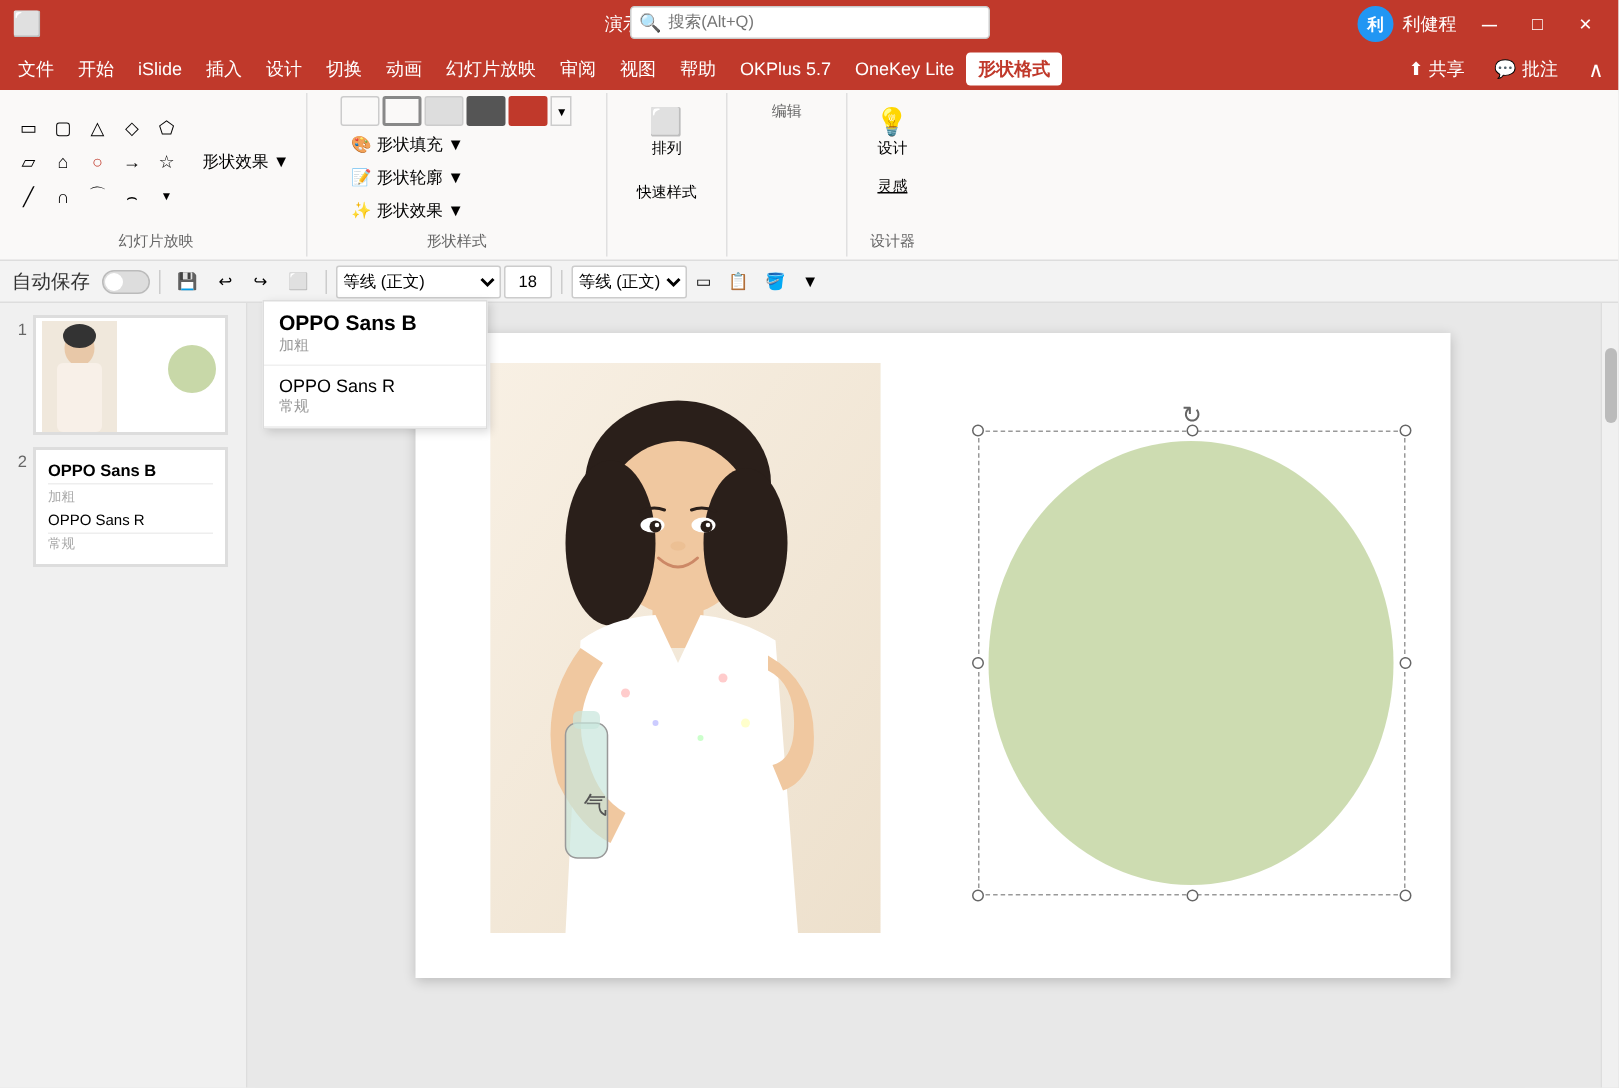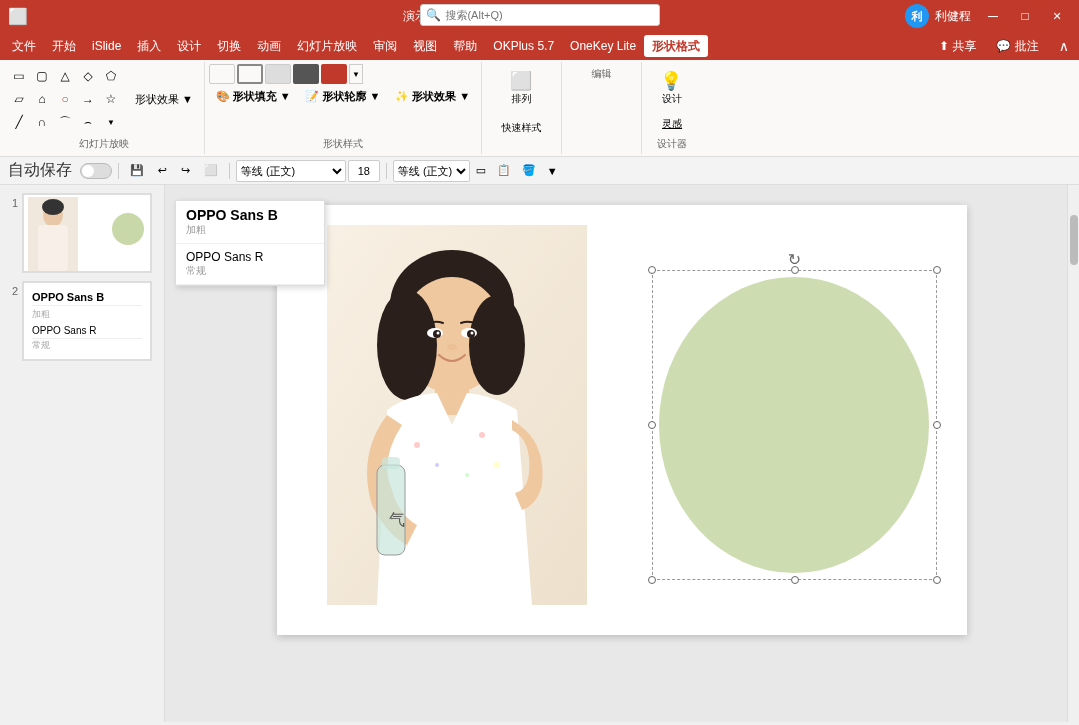--- a/index.html
+++ b/index.html
@@ -49,21 +49,21 @@
       background: #f3f3f3;
       border-bottom: 1px solid #ddd;
       display: flex;
       align-items: center;
       padding: 0 8px;
       gap: 4px;
     }
     .qt-btn { padding: 2px 4px; border: 1px solid transparent; border-radius: 2px; cursor: pointer; font-size: 11px; display: flex; align-items: center; }
     .qt-toggle { background: #ddd; border: 1px solid #bbb; border-radius: 10px; width: 32px; height: 16px; display: inline-flex; align-items: center; padding: 1px; cursor: pointer; }
     .qt-toggle-knob { width: 12px; height: 12px; background: white; border-radius: 50%; margin-left: 0px; }
-    .autosave-label { font-size: 16px; color: #333; margin-right: 4px; }
+    .autosave-label { font-size: 13px; color: #333; margin-right: 4px; }
     .separator-v { width: 1px; height: 16px; background: #ccc; margin: 0 2px; }
 
     
     #main-area {
       display: flex;
       height: calc(725px - 32px - 28px - 68px - 28px - 28px);
       background: #f0f0f0;
     }
 
     
@@ -290,21 +290,21 @@
       <div class="rg-top" style="align-items:flex-start;flex-direction:column;gap:2px;">
 
         <div style="display:flex;gap:2px;align-items:center;">
           <div style="width:26px;height:20px;border:1px solid #ccc;border-radius:2px;cursor:pointer;"></div>
           <div style="width:26px;height:20px;border:2px solid #888;border-radius:2px;cursor:pointer;"></div>
           <div style="width:26px;height:20px;border:1px solid #ccc;background:#ddd;border-radius:2px;cursor:pointer;"></div>
           <div style="width:26px;height:20px;background:#555;border-radius:2px;cursor:pointer;"></div>
           <div style="width:26px;height:20px;background:#c0392b;border-radius:2px;cursor:pointer;"></div>
           <div style="width:14px;height:20px;border:1px solid #ccc;display:flex;align-items:center;justify-content:center;cursor:pointer;font-size:8px;">▼</div>
         </div>
-        <div style="display:flex;gap:1px;font-weight:bold;">
+        <div style="display:flex;flex-direction:column;gap:1px;">
           <div class="shape-btn">🎨 形状填充 ▼</div>
           <div class="shape-btn">📝 形状轮廓 ▼</div>
           <div class="shape-btn">✨ 形状效果 ▼</div>
         </div>
       </div>
       <div class="rg-label">形状样式</div>
     </div>
 
     <div class="rg" style="min-width:80px;">
       <div class="rg-top" style="flex-direction:column;align-items:center;gap:2px;">

